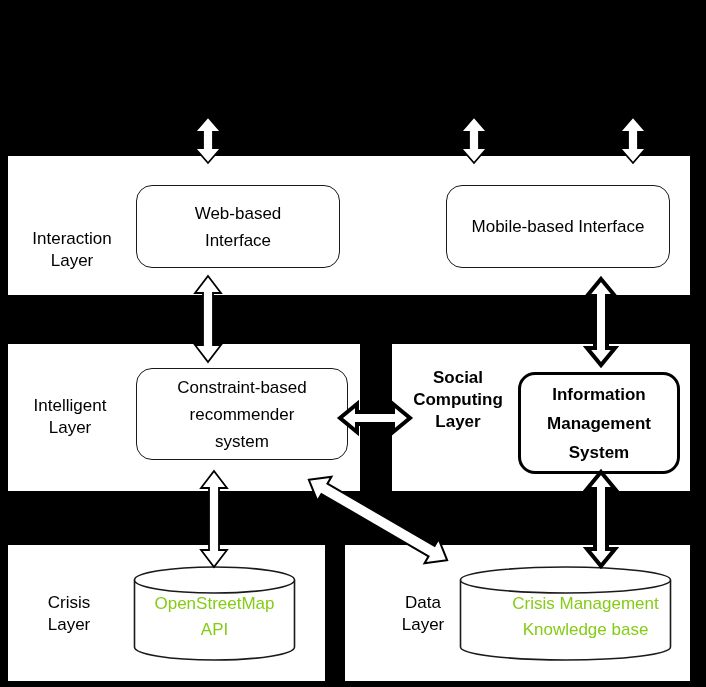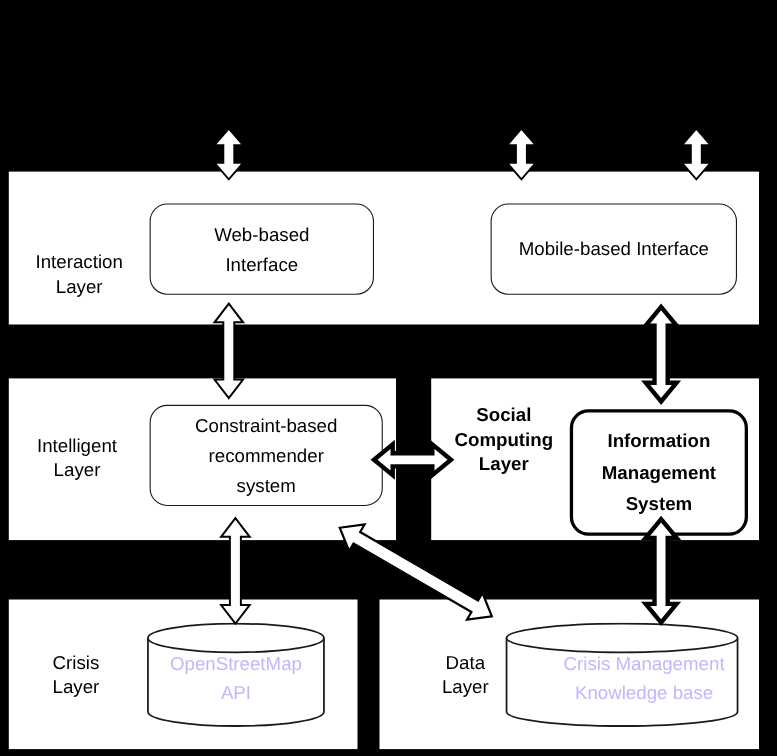--- a/index.html
+++ b/index.html
@@ -57,21 +57,21 @@
     position: absolute;
   }
   .cyl svg { display: block; }
   .cyl .cyl-text {
     position: absolute;
     left: 0;
     right: 0;
     top: 50%;
     transform: translateY(-44%);
     text-align: center;
-    color: #c4b5fd;
+    color: #84cc16;
     font-size: 17px;
     line-height: 26px;
     white-space: pre-line;
     pointer-events: none;
   }
   .arrow {
     position: absolute;
   }
   .arrow svg { display: block; overflow: visible; }
 </style>
@@ -98,21 +98,21 @@
   <div class="rbox" style="left:136px; top:368px; width:212px; height:92px;">Constraint-based
 recommender
 system</div>
 
   <div class="panel" style="left:392px; top:344px; width:298px; height:147px;"></div>
 
   <div class="layer-label bold" style="left:400px; top:367px; width:116px;">Social
 Computing
 Layer</div>
 
-  <div class="rbox thick" style="left:518px; top:372px; width:162px; height:115px;">Information
+  <div class="rbox thick" style="left:518px; top:372px; width:162px; height:102px;">Information
 Management
 System</div>
 
   <div class="panel" style="left:8px; top:545px; width:317px; height:136px;"></div>
 
   <div class="layer-label" style="left:14px; top:592px; width:110px;">Crisis
 Layer</div>
 
   <div class="cyl" style="left:133px; top:566px; width:163px; height:95px;">
     <svg width="163" height="95" viewBox="0 0 163 95">

